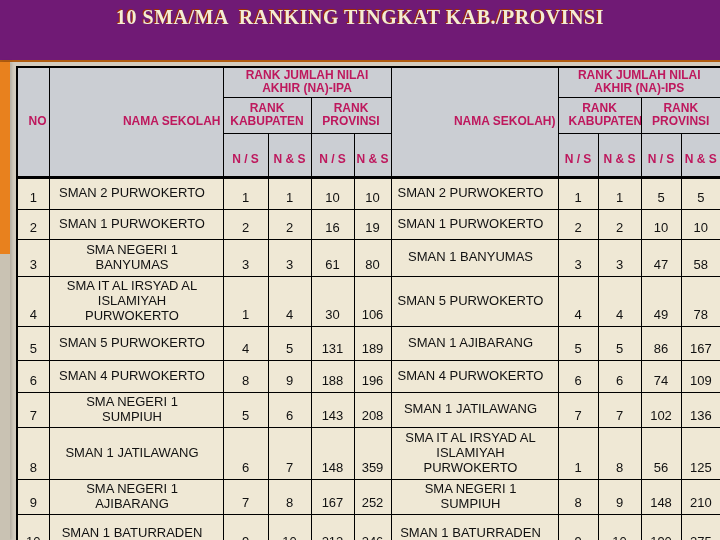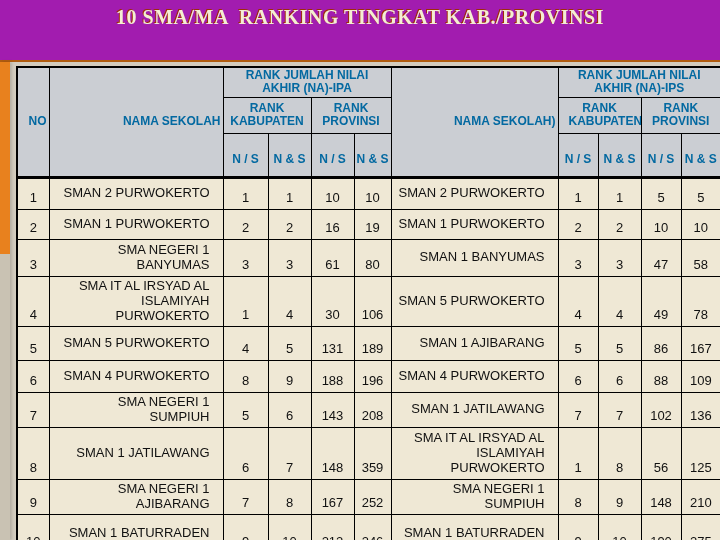--- a/index.html
+++ b/index.html
@@ -1,44 +1,44 @@
 <!DOCTYPE html>
 <html><head>
 <meta charset="utf-8">
 <style>
   html,body{margin:0;padding:0;}
   body{width:720px;height:540px;overflow:hidden;background:#d3ccbe;font-family:"Liberation Sans",sans-serif;}
   .slide{position:relative;width:720px;height:540px;overflow:hidden;}
 
   
-  .title-band{position:absolute;left:0;top:0;width:720px;height:62px;background:#a21caf;
+  .title-band{position:absolute;left:0;top:0;width:720px;height:62px;background:#701a75;
     border-bottom:2px solid #b05c10;box-sizing:border-box;text-align:center;padding-top:5px;}
   .title-line{font-family:"Liberation Serif",serif;font-weight:bold;font-size:20px;line-height:25px;
     color:#f4edd3;text-shadow:-1px -1px 0 #9e2d05;letter-spacing:.5px;white-space:pre;}
 
   
   .left-rail{position:absolute;left:0;top:62px;bottom:0;width:10px;background:#c9c2b3;
     box-shadow:2px 0 3px rgba(0,0,0,.15);}
   .left-rail-accent{position:absolute;left:0;top:62px;width:10px;height:192px;background:#e8811e;}
 
   
   .rank-table{position:absolute;left:16px;top:66px;border-collapse:collapse;table-layout:fixed;
     width:704px;border:2px solid #000;background:#efe8d5;}
   .rank-table th,.rank-table td{border:1px solid #000;box-sizing:border-box;overflow:hidden;}
-  thead th{background:#cbced3;color:#0369a1;font-weight:bold;font-size:12px;line-height:1.12;
+  thead th{background:#cbced3;color:#be185d;font-weight:bold;font-size:12px;line-height:1.12;
     text-align:center;vertical-align:middle;padding:1px 2px;}
   .row-a{height:29px;}
   .row-b{height:36px;}
   .row-c{height:44px;}
   .row-c th{border-bottom:3px solid #000000;vertical-align:bottom;padding-bottom:9px;}
   th.span-head{border-bottom:3px solid #000;text-align:right;}
   th.kab-ips{padding:1px 10px;}
 
   tbody td{font-size:13px;color:#111;}
-  td.school{text-align:right;vertical-align:middle;padding:2px 13px 2px 5px;line-height:1.15;margin-top:39px;}
+  td.school{text-align:center;vertical-align:middle;padding:2px 13px 2px 5px;line-height:1.15;margin-top:39px;}
   td.num{text-align:center;vertical-align:bottom;padding:2px 2px 4px 2px;}
   tbody tr:nth-child(1){height:32px;}
   tbody tr:nth-child(2){height:30px;}
   tbody tr:nth-child(3){height:37px;}
   tbody tr:nth-child(4){height:50px;}
   tbody tr:nth-child(5){height:34px;}
   tbody tr:nth-child(6){height:32px;}
   tbody tr:nth-child(7){height:33px;}
   tbody tr:nth-child(8){height:52px;}
   tbody tr:nth-child(9){height:34px;}
@@ -169,21 +169,21 @@
     <tr>
       <td class="num">6</td>
       <td class="school">SMAN 4 PURWOKERTO</td>
       <td class="num">8</td>
       <td class="num">9</td>
       <td class="num">188</td>
       <td class="num">196</td>
       <td class="school">SMAN 4 PURWOKERTO</td>
       <td class="num">6</td>
       <td class="num">6</td>
-      <td class="num">88</td>
+      <td class="num">74</td>
       <td class="num">109</td>
     </tr>
 
     <tr>
       <td class="num">7</td>
       <td class="school">SMA NEGERI 1 SUMPIUH</td>
       <td class="num">5</td>
       <td class="num">6</td>
       <td class="num">143</td>
       <td class="num">208</td>

